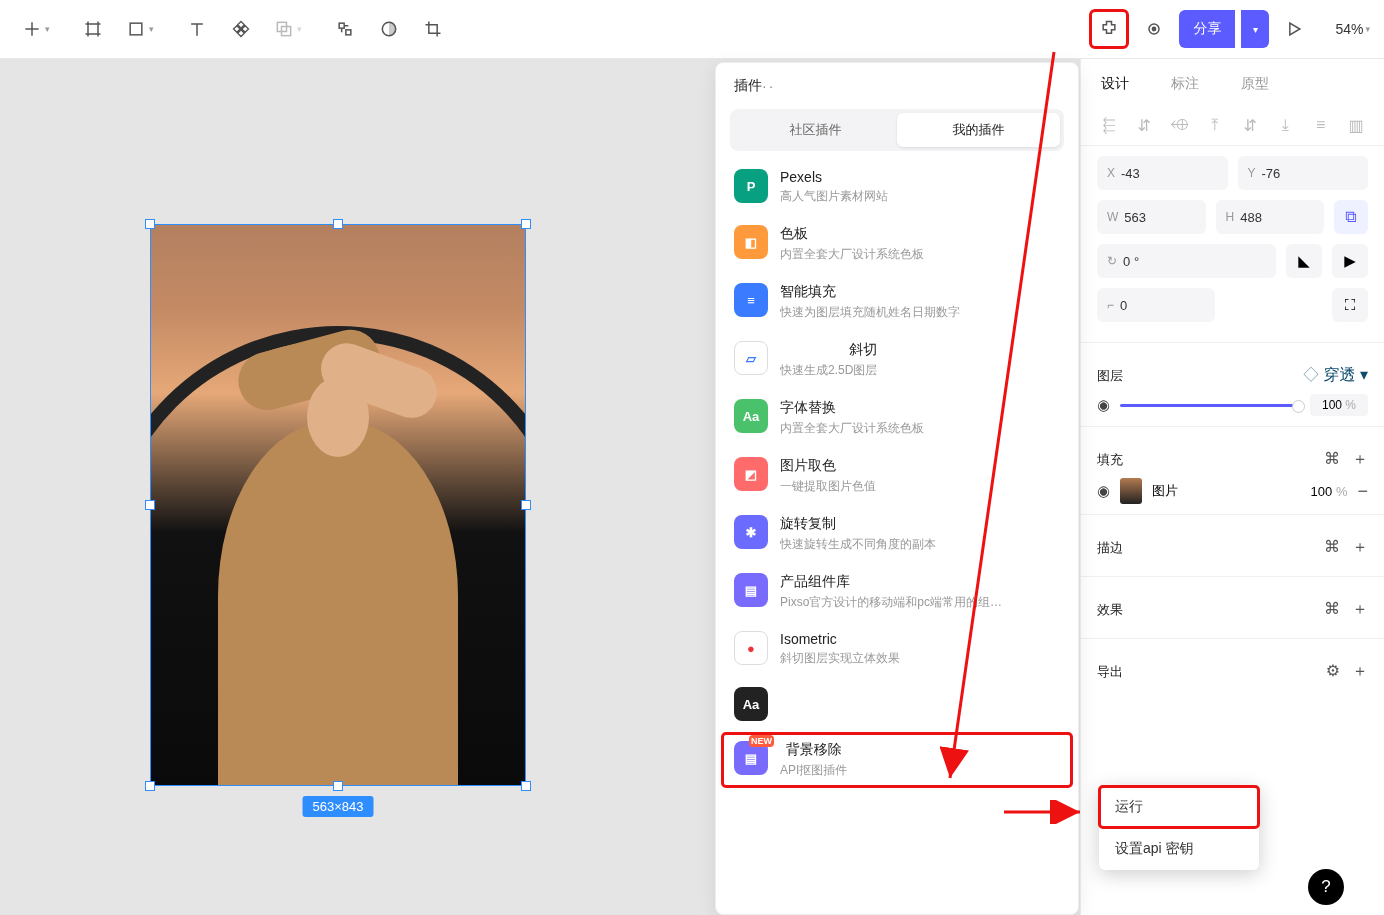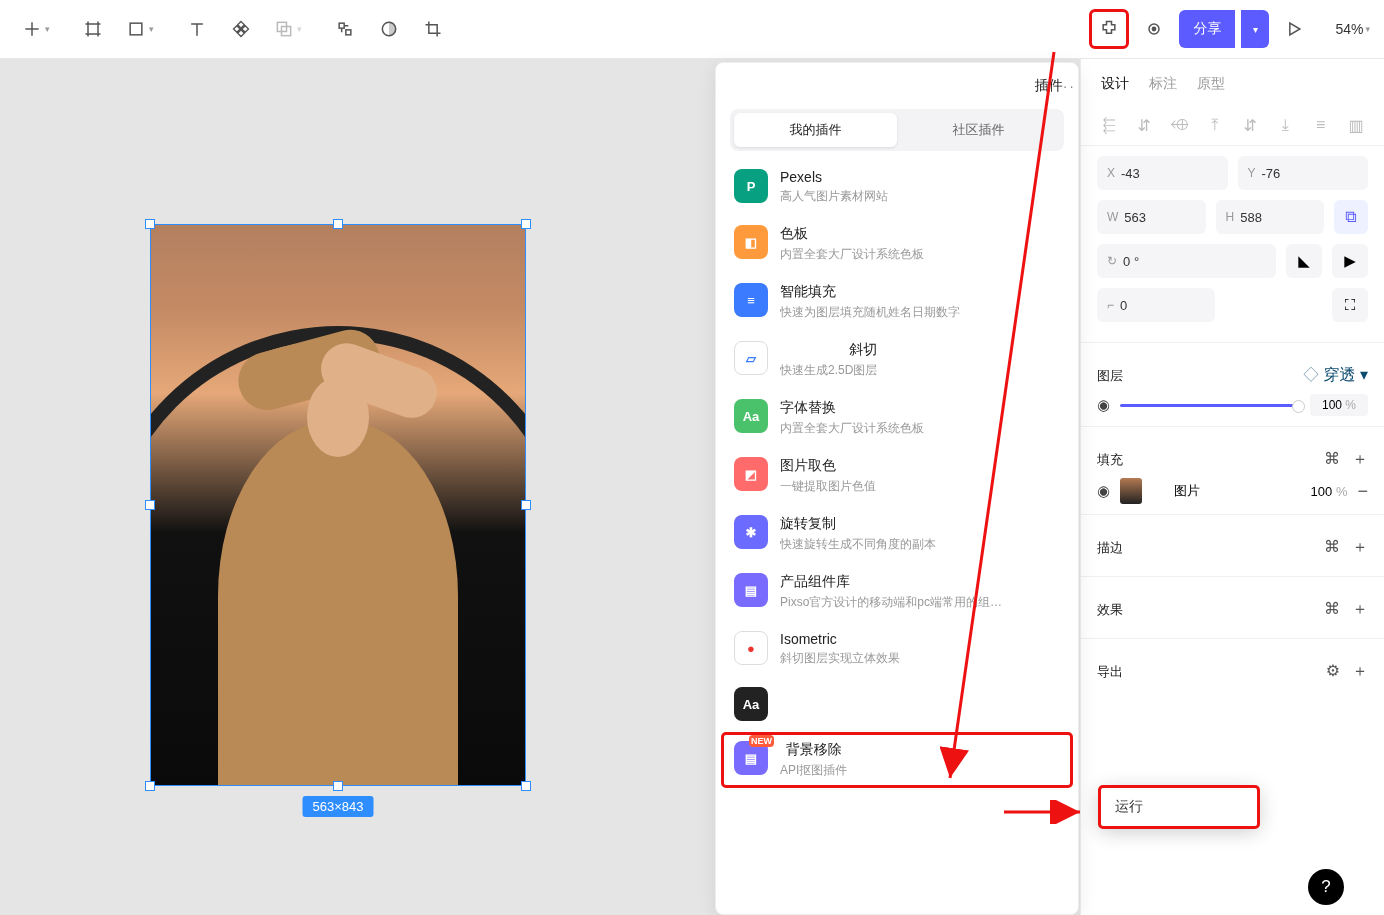--- a/index.html
+++ b/index.html
@@ -27,37 +27,37 @@
   .photo { width:100%; height:100%; background:linear-gradient(to bottom, #b38060 0%, #c48a64 15%, #e6a878 30%, #111 55%, #0a0a0a 100%); position:relative; overflow:hidden;}
   .arch { position:absolute; left:-15%; top:18%; width:130%; height:360px; border:14px solid #222; border-bottom:none; border-radius:260px 260px 0 0; }
   .person { position:absolute; left:18%; top:35%; width:64%; height:65%; background:#b98a56; border-radius:48% 48% 0 0; }
   .head { position:absolute; left:50%; top:-12%; width:26%; height:22%; margin-left:-13%; background:#e0b088; border-radius:50%;}
   .arm1 { position:absolute; left:8%; top:-22%; width:60%; height:16%; background:#b98a56; border-radius:40px; transform:rotate(-15deg);}
   .arm2 { position:absolute; right:8%; top:-18%; width:50%; height:14%; background:#e0b088; border-radius:40px; transform:rotate(20deg);}
   .dim-label { position:absolute; left:50%; transform:translateX(-50%); bottom:-32px; background:#2f8eff; color:#fff; font-size:13px; padding:3px 10px; border-radius:3px;}
   
   
   .plugin-panel { position:absolute; left:715px; top:62px; width:364px; bottom:0; background:#fff; border:1px solid #eee; border-radius:8px; box-shadow:0 4px 20px rgba(0,0,0,.08); display:flex; flex-direction:column; z-index:5;}
-  .pp-head { display:flex; align-items:center; justify-content:flex-end; padding:14px 2px; }
+  .pp-head { display:flex; align-items:center; justify-content:flex-start; padding:14px 18px; }
   .pp-title { font-size:14px; color:#222;}
   .pp-more { color:#888; letter-spacing:2px; font-size:14px;}
   .pp-tabs { display:flex; margin:0 14px 8px; background:#f3f3f5; border-radius:8px; padding:4px; }
   .pp-tab { flex:1; text-align:center; font-size:13px; padding:8px 0; border-radius:6px; color:#666; cursor:pointer;}
   .pp-tab.active { background:#fff; color:#222; box-shadow:0 1px 3px rgba(0,0,0,.1);}
   .pp-list { flex:1; overflow:hidden; }
   .pp-item { display:flex; align-items:flex-start; padding:10px 18px; gap:12px; cursor:pointer;}
   .pp-ico { width:34px; height:34px; border-radius:8px; flex-shrink:0; display:flex; align-items:center; justify-content:center; color:#fff; font-size:13px; font-weight:600; position:relative;}
   .pp-name { font-size:14px; color:#222; margin-bottom:3px;}
   .pp-desc { font-size:12px; color:#999; white-space:nowrap; overflow:hidden; text-overflow:ellipsis; max-width:270px;}
   .new-badge { position:absolute; top:-6px; right:-6px; background:#ff5a3c; color:#fff; font-size:9px; padding:1px 2px; border-radius:4px;}
   .pp-item.highlight { outline:3px solid #e11; outline-offset:-2px; border-radius:4px; margin:2px 6px; padding:8px 12px;}
   
   
   .inspector { position:absolute; right:0; top:59px; width:304px; bottom:0; background:#fff; border-left:1px solid #eee; }
-  .i-tabs { display:flex; gap:20px; padding:16px 20px 12px; font-size:14px; }
+  .i-tabs { display:flex; gap:42px; padding:16px 20px 12px; font-size:14px; }
   .i-tab { color:#999; cursor:pointer;}
   .i-tab.active { color:#111; font-weight:500;}
   .align-row { display:flex; gap:4px; padding:8px 16px; justify-content:space-between;}
   .align-ico { width:24px; height:24px; color:#bbb; display:flex;align-items:center;justify-content:center;}
   .i-section { padding:10px 16px; border-top:1px solid #f0f0f0;}
   .i-row { display:flex; gap:10px; margin-bottom:10px; align-items:center;}
   .i-field { flex:1; background:#f5f5f7; border-radius:6px; height:34px; display:flex; align-items:center; padding:0 10px; font-size:13px; color:#333; gap:6px;}
   .i-field .lbl { color:#999; font-size:12px;}
   .link-btn { width:34px; height:34px; background:#eef1ff; border-radius:6px; display:flex; align-items:center; justify-content:center; color:#5b5bff;}
   .mirror-row { display:flex; gap:10px; }
@@ -191,22 +191,22 @@
     <div class="dim-label">563×843</div>
   </div>
 </div>
 
 <div class="plugin-panel">
   <div class="pp-head">
     <span class="pp-title">插件</span>
     <span class="pp-more">··</span>
   </div>
   <div class="pp-tabs">
+    <div class="pp-tab">社区插件</div>
     <div class="pp-tab active">我的插件</div>
-    <div class="pp-tab">社区插件</div>
   </div>
   <div class="pp-list" id="pp-list">
       <div class="pp-item">
         <div class="pp-ico" style="background: rgb(7, 160, 129);">P</div>
         <div style="min-width: 0px;">
           <div class="pp-name">Pexels</div>
           <div class="pp-desc">高人气图片素材网站</div>
         </div>
       </div>
       <div class="pp-item">
@@ -305,21 +305,21 @@
           <span>-76</span>
         </div>
     </div>
     <div class="i-row">
       <div class="i-field">
           <span class="lbl">W</span>
           <span>563</span>
         </div>
       <div class="i-field">
           <span class="lbl">H</span>
-          <span>588</span>
+          <span>488</span>
         </div>
       <div class="link-btn">⧉</div>
     </div>
     <div class="i-row">
       <div class="i-field">
           <span class="lbl">↻</span>
           <span>0 °</span>
         </div>
       <div class="mirror-row">
         <div class="mirror-btn">◣</div>
@@ -350,21 +350,21 @@
     <div class="section-head">
       <span>填充</span>
       <span class="actions">
           <span>⌘</span>
           <span>＋</span>
         </span>
     </div>
     <div class="fill-row">
       <span class="eye">◉</span>
       <div class="swatch"></div>
-      <span style="font-size:13px;margin-left:22px;">图片</span>
+      <span style="font-size:13px;">图片</span>
       <div style="flex:1"></div>
       <span style="font-size:13px"><span>100</span> <span style="color:#aaa">%</span></span>
       <span class="dash-ico">−</span>
     </div>
   </div>
   <div class="i-section">
     <div class="section-head">
       <span>描边</span>
       <span class="actions">
           <span>⌘</span>
@@ -387,20 +387,21 @@
       <span class="actions">
           <span>⚙</span>
           <span>＋</span>
         </span>
     </div>
   </div>
 </div>
 
 <div class="ctx-menu">
   <div class="ctx-item highlight">运行</div>
+  <div class="ctx-item">设置api 密钥</div>
 </div>
 
 <svg class="arrow" style="left:940px; top:48px;" width="130" height="740">
   <defs>
       <marker id="ah1" markerWidth="12" markerHeight="12" refX="10" refY="5" orient="auto">
         <path d="M0 0 L10 5 L0 10 z" fill="#e11"></path>
       </marker>
     </defs>
   <line x1="114" y1="4" x2="10" y2="730" stroke="#e11" stroke-width="3" marker-end="url(#ah1)"></line>
 </svg>

